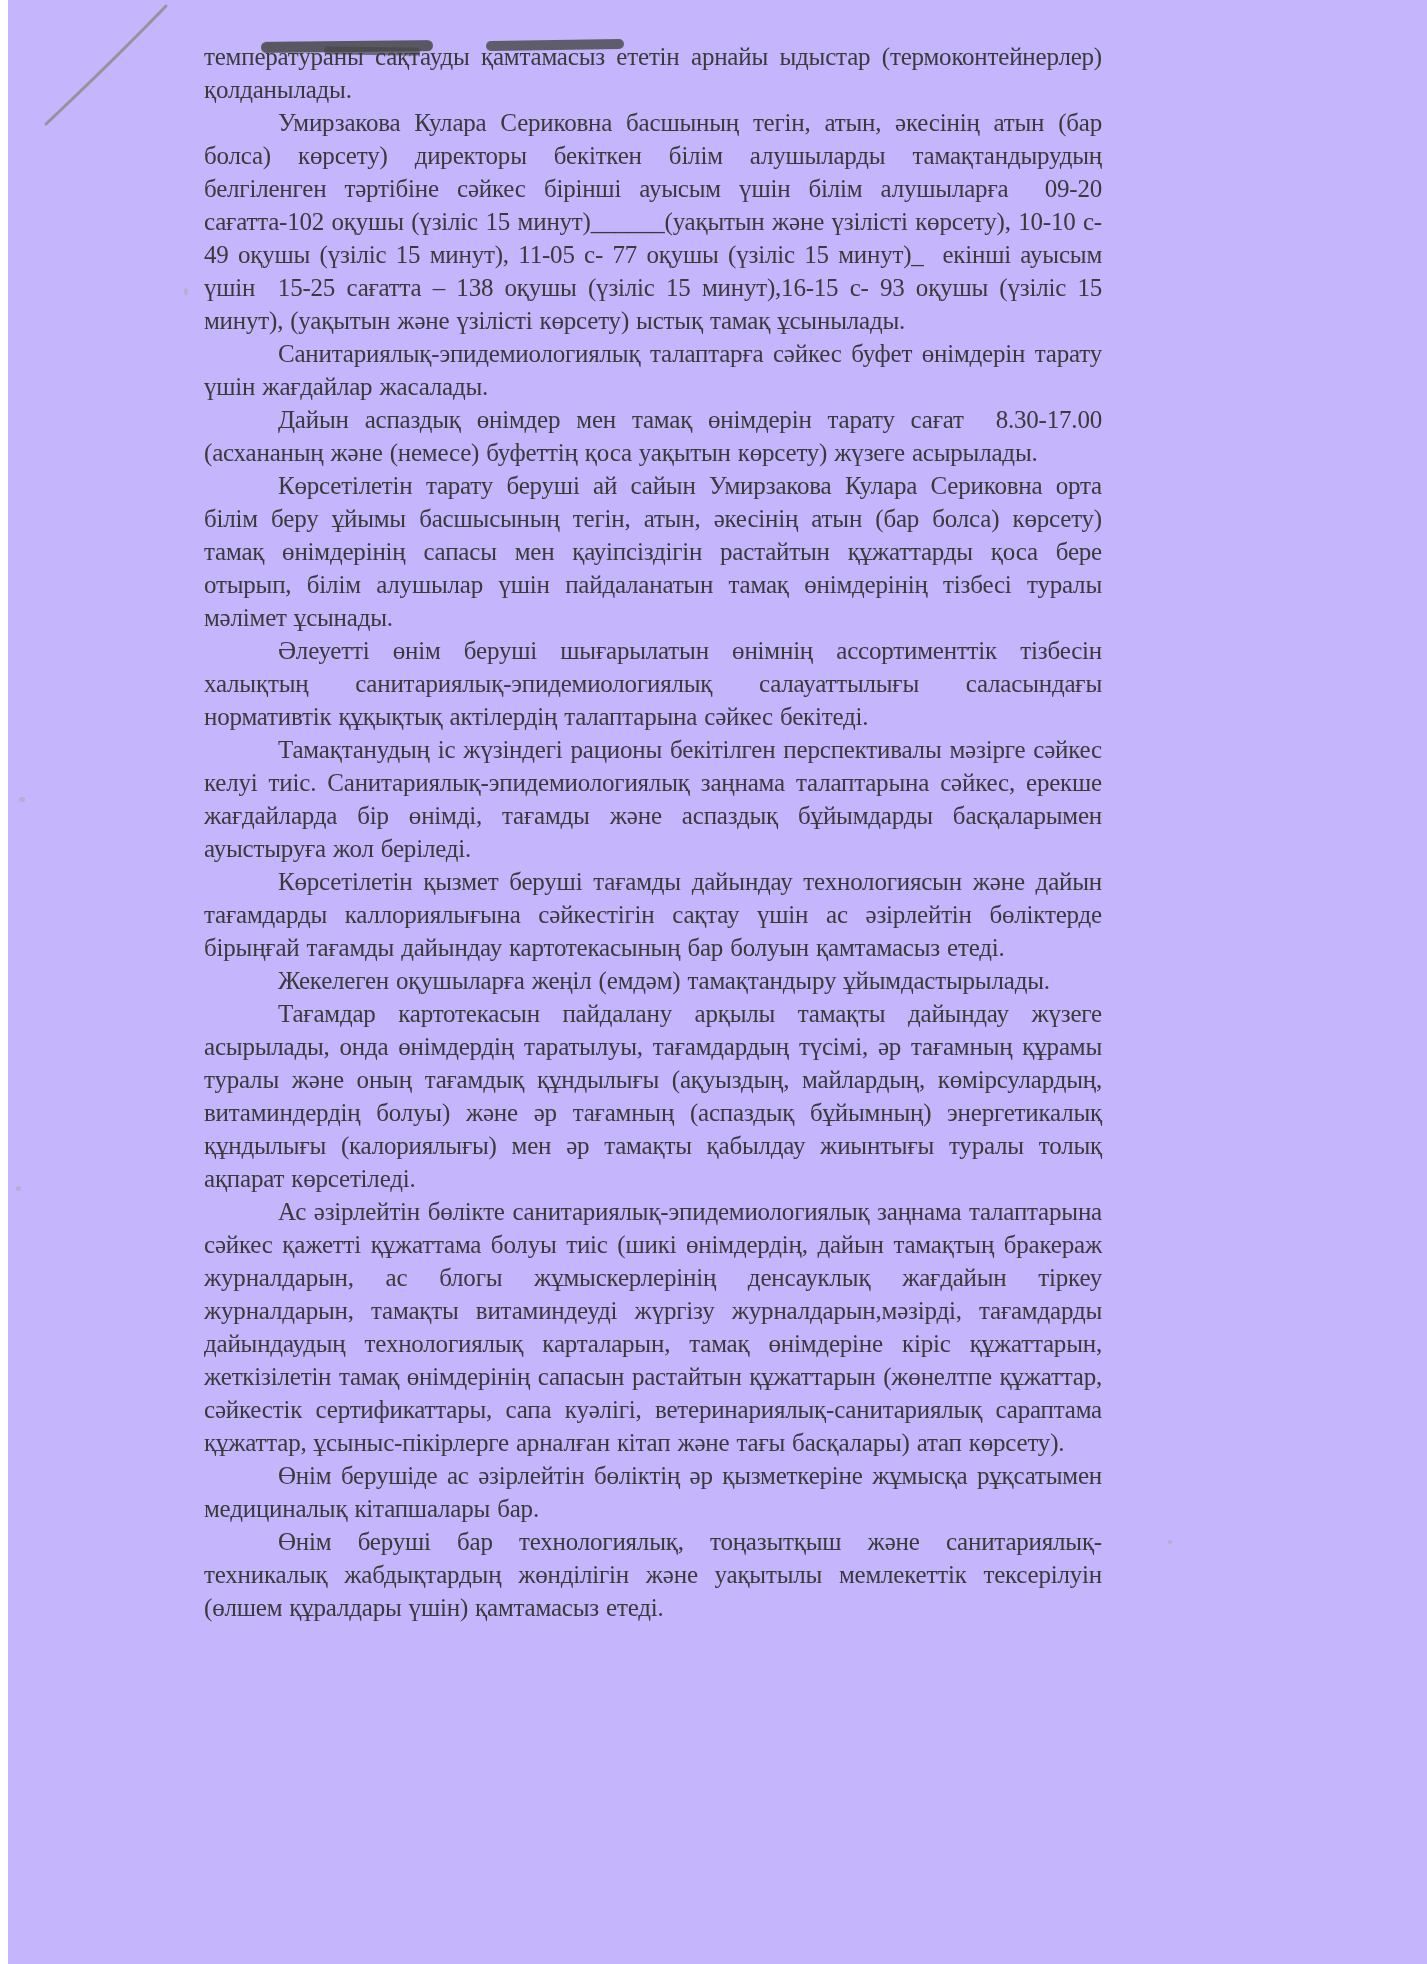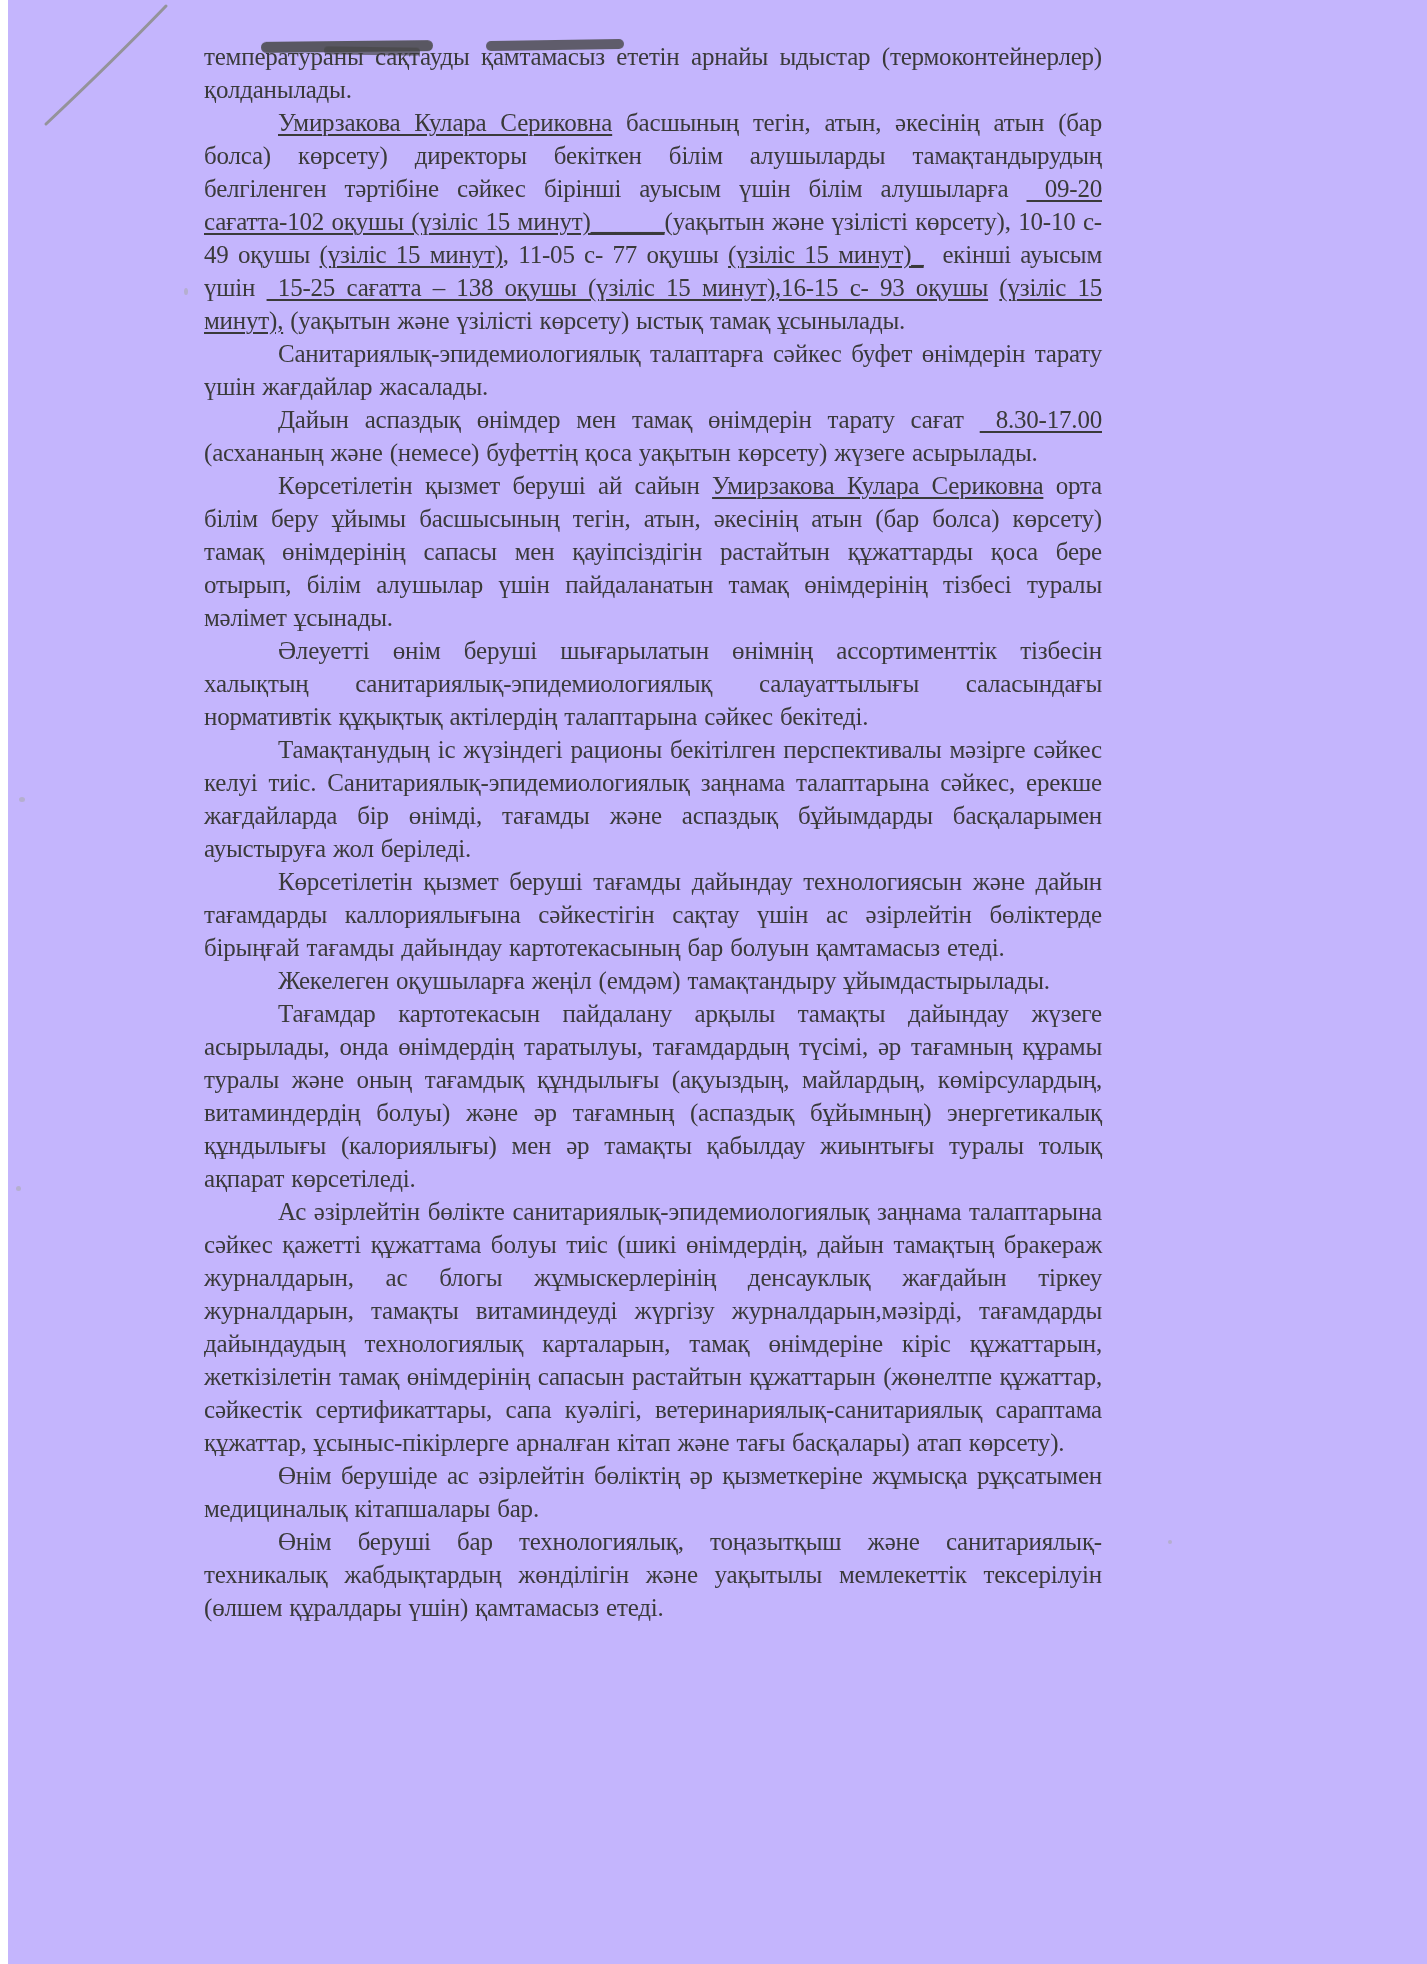--- a/index.html
+++ b/index.html
@@ -20,21 +20,20 @@
     color:#3a3a3a;
     font-size:25px;
     line-height:33px;
     text-align:justify;
     letter-spacing:-0.2px;
     word-spacing:1px;
   }
   p.para { margin:0; padding:0; }
   p.para.indent { text-indent:74px; }
   .u {
-    text-decoration:underline;
     text-underline-offset:3px;
     text-decoration-thickness:1.5px;
   }
   
   .pen-stroke {
     position:absolute; left:0; top:0; width:220px; height:160px;
     pointer-events:none;
   }
   .smudge {
     position:absolute;
@@ -73,21 +72,21 @@
   <div class="speck k1"></div>
   <div class="speck k2"></div>
   <div class="speck k3"></div>
   <div class="speck k4"></div>
 
   <div class="doc-text">
       <p class="para"><span>температураны сақтауды қамтамасыз ететін арнайы ыдыстар (термоконтейнерлер) қолданылады.</span></p>
       <p class="para indent"><span class="u">Умирзакова Кулара Сериковна</span><span> басшының тегін, атын, әкесінің атын (бар болса) көрсету) директоры бекіткен білім алушыларды тамақтандырудың белгіленген тәртібіне сәйкес бірінші ауысым үшін білім алушыларға </span><span class="u">&nbsp;09-20 сағатта-102 оқушы (үзіліс 15 минут)______</span><span>(уақытын және үзілісті көрсету), 10-10 с- 49 оқушы </span><span class="u">(үзіліс 15 минут)</span><span>, 11-05 с- 77 оқушы </span><span class="u">(үзіліс 15 минут)_</span><span>&nbsp; екінші ауысым үшін </span><span class="u">&nbsp;15-25 сағатта – 138 оқушы (үзіліс 15 минут),16-15 с- 93 оқушы</span><span> </span><span class="u">(үзіліс 15 минут),</span><span> (уақытын және үзілісті көрсету) ыстық тамақ ұсынылады.</span></p>
       <p class="para indent"><span>Санитариялық-эпидемиологиялық талаптарға сәйкес буфет өнімдерін тарату үшін жағдайлар жасалады.</span></p>
       <p class="para indent"><span>Дайын аспаздық өнімдер мен тамақ өнімдерін тарату сағат </span><span class="u">&nbsp;8.30-17.00</span><span> (асхананың және (немесе) буфеттің қоса уақытын көрсету) жүзеге асырылады.</span></p>
-      <p class="para indent"><span>Көрсетілетін қызмет беруші ай сайын </span><span class="u">Умирзакова Кулара Сериковна</span><span> орта білім беру ұйымы басшысының тегін, атын, әкесінің атын (бар болса) көрсету) тамақ өнімдерінің сапасы мен қауіпсіздігін растайтын құжаттарды қоса бере отырып, білім алушылар үшін пайдаланатын тамақ өнімдерінің тізбесі туралы мәлімет ұсынады.</span></p>
+      <p class="para indent"><span>Көрсетілетін тарату беруші ай сайын </span><span class="u">Умирзакова Кулара Сериковна</span><span> орта білім беру ұйымы басшысының тегін, атын, әкесінің атын (бар болса) көрсету) тамақ өнімдерінің сапасы мен қауіпсіздігін растайтын құжаттарды қоса бере отырып, білім алушылар үшін пайдаланатын тамақ өнімдерінің тізбесі туралы мәлімет ұсынады.</span></p>
       <p class="para indent"><span>Әлеуетті өнім беруші шығарылатын өнімнің ассортименттік тізбесін халықтың санитариялық-эпидемиологиялық салауаттылығы саласындағы нормативтік құқықтық актілердің талаптарына сәйкес бекітеді.</span></p>
       <p class="para indent"><span>Тамақтанудың іс жүзіндегі рационы бекітілген перспективалы мәзірге сәйкес келуі тиіс. Санитариялық-эпидемиологиялық заңнама талаптарына сәйкес, ерекше жағдайларда бір өнімді, тағамды және аспаздық бұйымдарды басқаларымен ауыстыруға жол беріледі.</span></p>
       <p class="para indent"><span>Көрсетілетін қызмет беруші тағамды дайындау технологиясын және дайын тағамдарды каллориялығына сәйкестігін сақтау үшін ас әзірлейтін бөліктерде бірыңғай тағамды дайындау картотекасының бар болуын қамтамасыз етеді.</span></p>
       <p class="para indent"><span>Жекелеген оқушыларға жеңіл (емдәм) тамақтандыру ұйымдастырылады.</span></p>
       <p class="para indent"><span>Тағамдар картотекасын пайдалану арқылы тамақты дайындау жүзеге асырылады, онда өнімдердің таратылуы, тағамдардың түсімі, әр тағамның құрамы туралы және оның тағамдық құндылығы (ақуыздың, майлардың, көмірсулардың, витаминдердің болуы) және әр тағамның (аспаздық бұйымның) энергетикалық құндылығы (калориялығы) мен әр тамақты қабылдау жиынтығы туралы толық ақпарат көрсетіледі.</span></p>
       <p class="para indent"><span>Ас әзірлейтін бөлікте санитариялық-эпидемиологиялық заңнама талаптарына сәйкес қажетті құжаттама болуы тиіс (шикі өнімдердің, дайын тамақтың бракераж журналдарын, ас блогы жұмыскерлерінің денсауклық жағдайын тіркеу журналдарын, тамақты витаминдеуді жүргізу журналдарын,мәзірді, тағамдарды дайындаудың технологиялық карталарын, тамақ өнімдеріне кіріс құжаттарын, жеткізілетін тамақ өнімдерінің сапасын растайтын құжаттарын (жөнелтпе құжаттар, сәйкестік сертификаттары, сапа куәлігі, ветеринариялық-санитариялық сараптама құжаттар, ұсыныс-пікірлерге арналған кітап және тағы басқалары) атап көрсету).</span></p>
       <p class="para indent"><span>Өнім берушіде ас әзірлейтін бөліктің әр қызметкеріне жұмысқа рұқсатымен медициналық кітапшалары бар.</span></p>
       <p class="para indent"><span>Өнім беруші бар технологиялық, тоңазытқыш және санитариялық-техникалық жабдықтардың жөнділігін және уақытылы мемлекеттік тексерілуін (өлшем құралдары үшін) қамтамасыз етеді.</span></p>
     </div>
 

